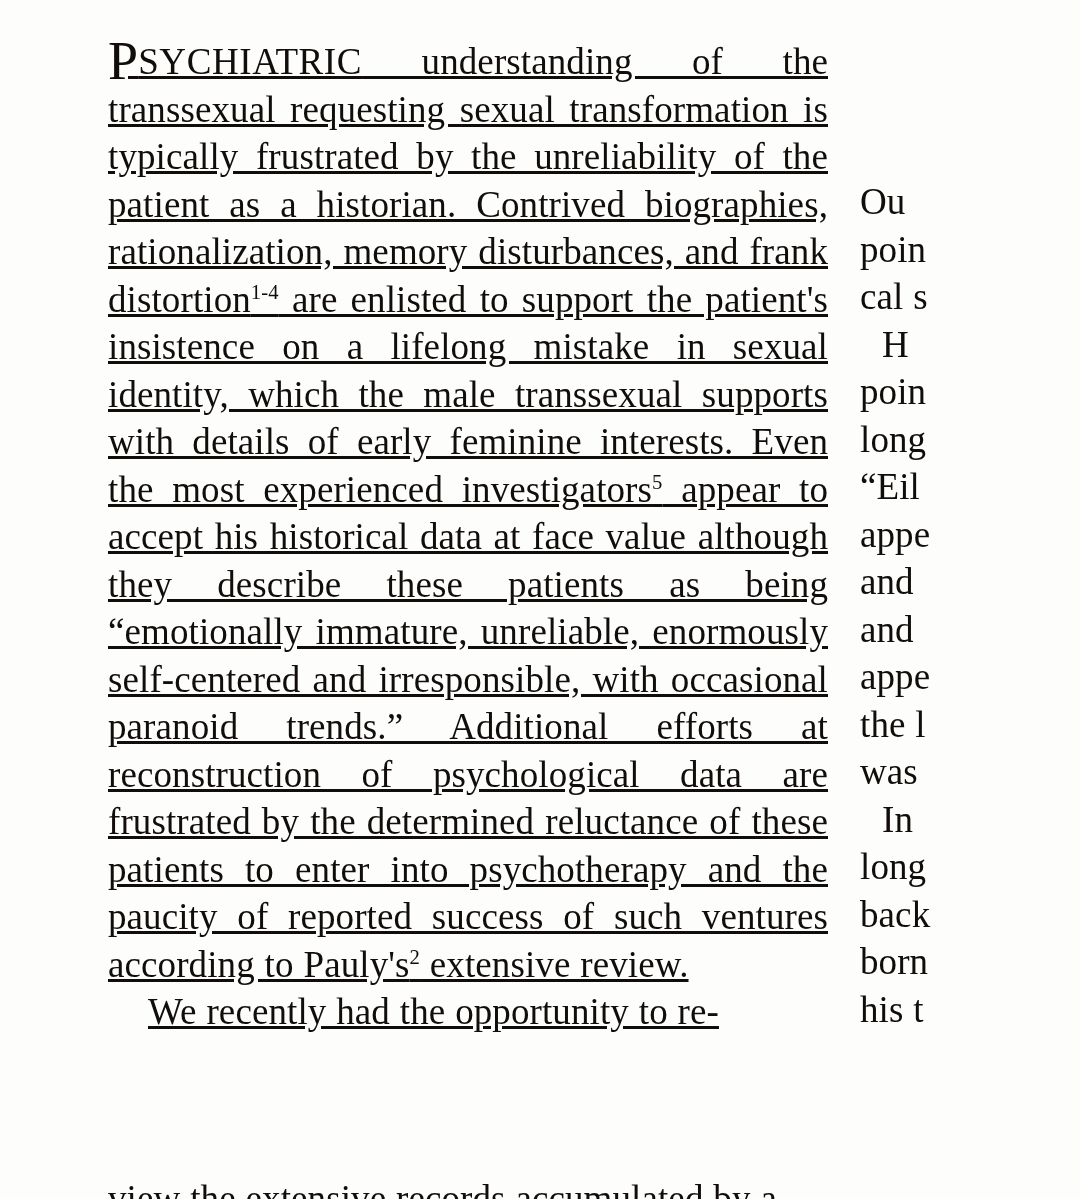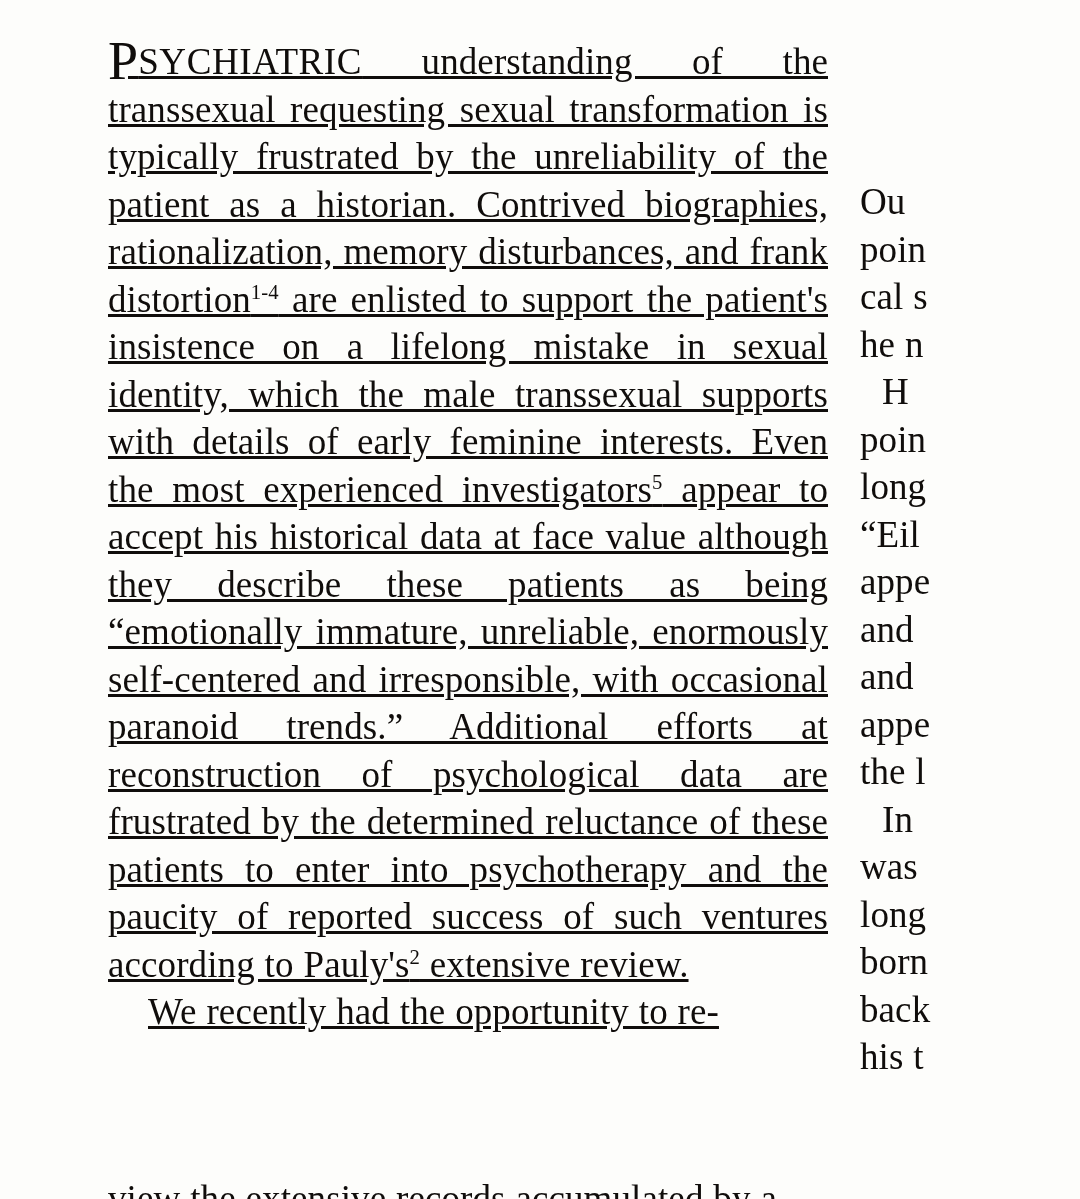--- a/index.html
+++ b/index.html
@@ -98,35 +98,34 @@
       <p><span class="dropcap">P</span><span class="smallcaps">SYCHIATRIC</span><span> understanding of the transsexual requesting sexual transformation is typically frustrated by the unreliability of the patient as a historian. Contrived biographies, rationalization, memory disturbances, and frank distortion</span><sup>1-4</sup><span> are enlisted to support the patient's insistence on a lifelong mistake in sexual identity, which the male transsexual supports with details of early feminine interests. Even the most experienced investigators</span><sup>5</sup><span> appear to accept his historical data at face value although they describe these patients as being “emotionally immature, unreliable, enormously self-centered and irresponsible, with occasional paranoid trends.” Additional efforts at reconstruction of psychological data are frustrated by the determined reluctance of these patients to enter into psychotherapy and the paucity of reported success of such ventures according to Pauly's</span><sup>2</sup><span> extensive review.</span></p>
 
       <p class="indent">We recently had the opportunity to re-</p>
 
     </div>
 
     <div class="col col-right">
       <p style="height:47.5px;margin-top:140px;">Ou</p>
       <p>poin</p>
       <p>cal s</p>
-      <p>he n</p>
       <p style="text-indent:22px;">H</p>
       <p>poin</p>
       <p>long</p>
       <p>“Eil</p>
       <p>appe</p>
       <p>and</p>
       <p>and</p>
       <p>appe</p>
       <p>the l</p>
+      <p>was</p>
       <p style="text-indent:22px;">In</p>
-      <p>was</p>
       <p>long</p>
+      <p>back</p>
       <p>born</p>
-      <p>back</p>
       <p>his t</p>
     </div>
 
   </div>
 
   <div class="last-clipped">
     <p>view the extensive records accumulated by a</p>
   </div>
 </div>
 

